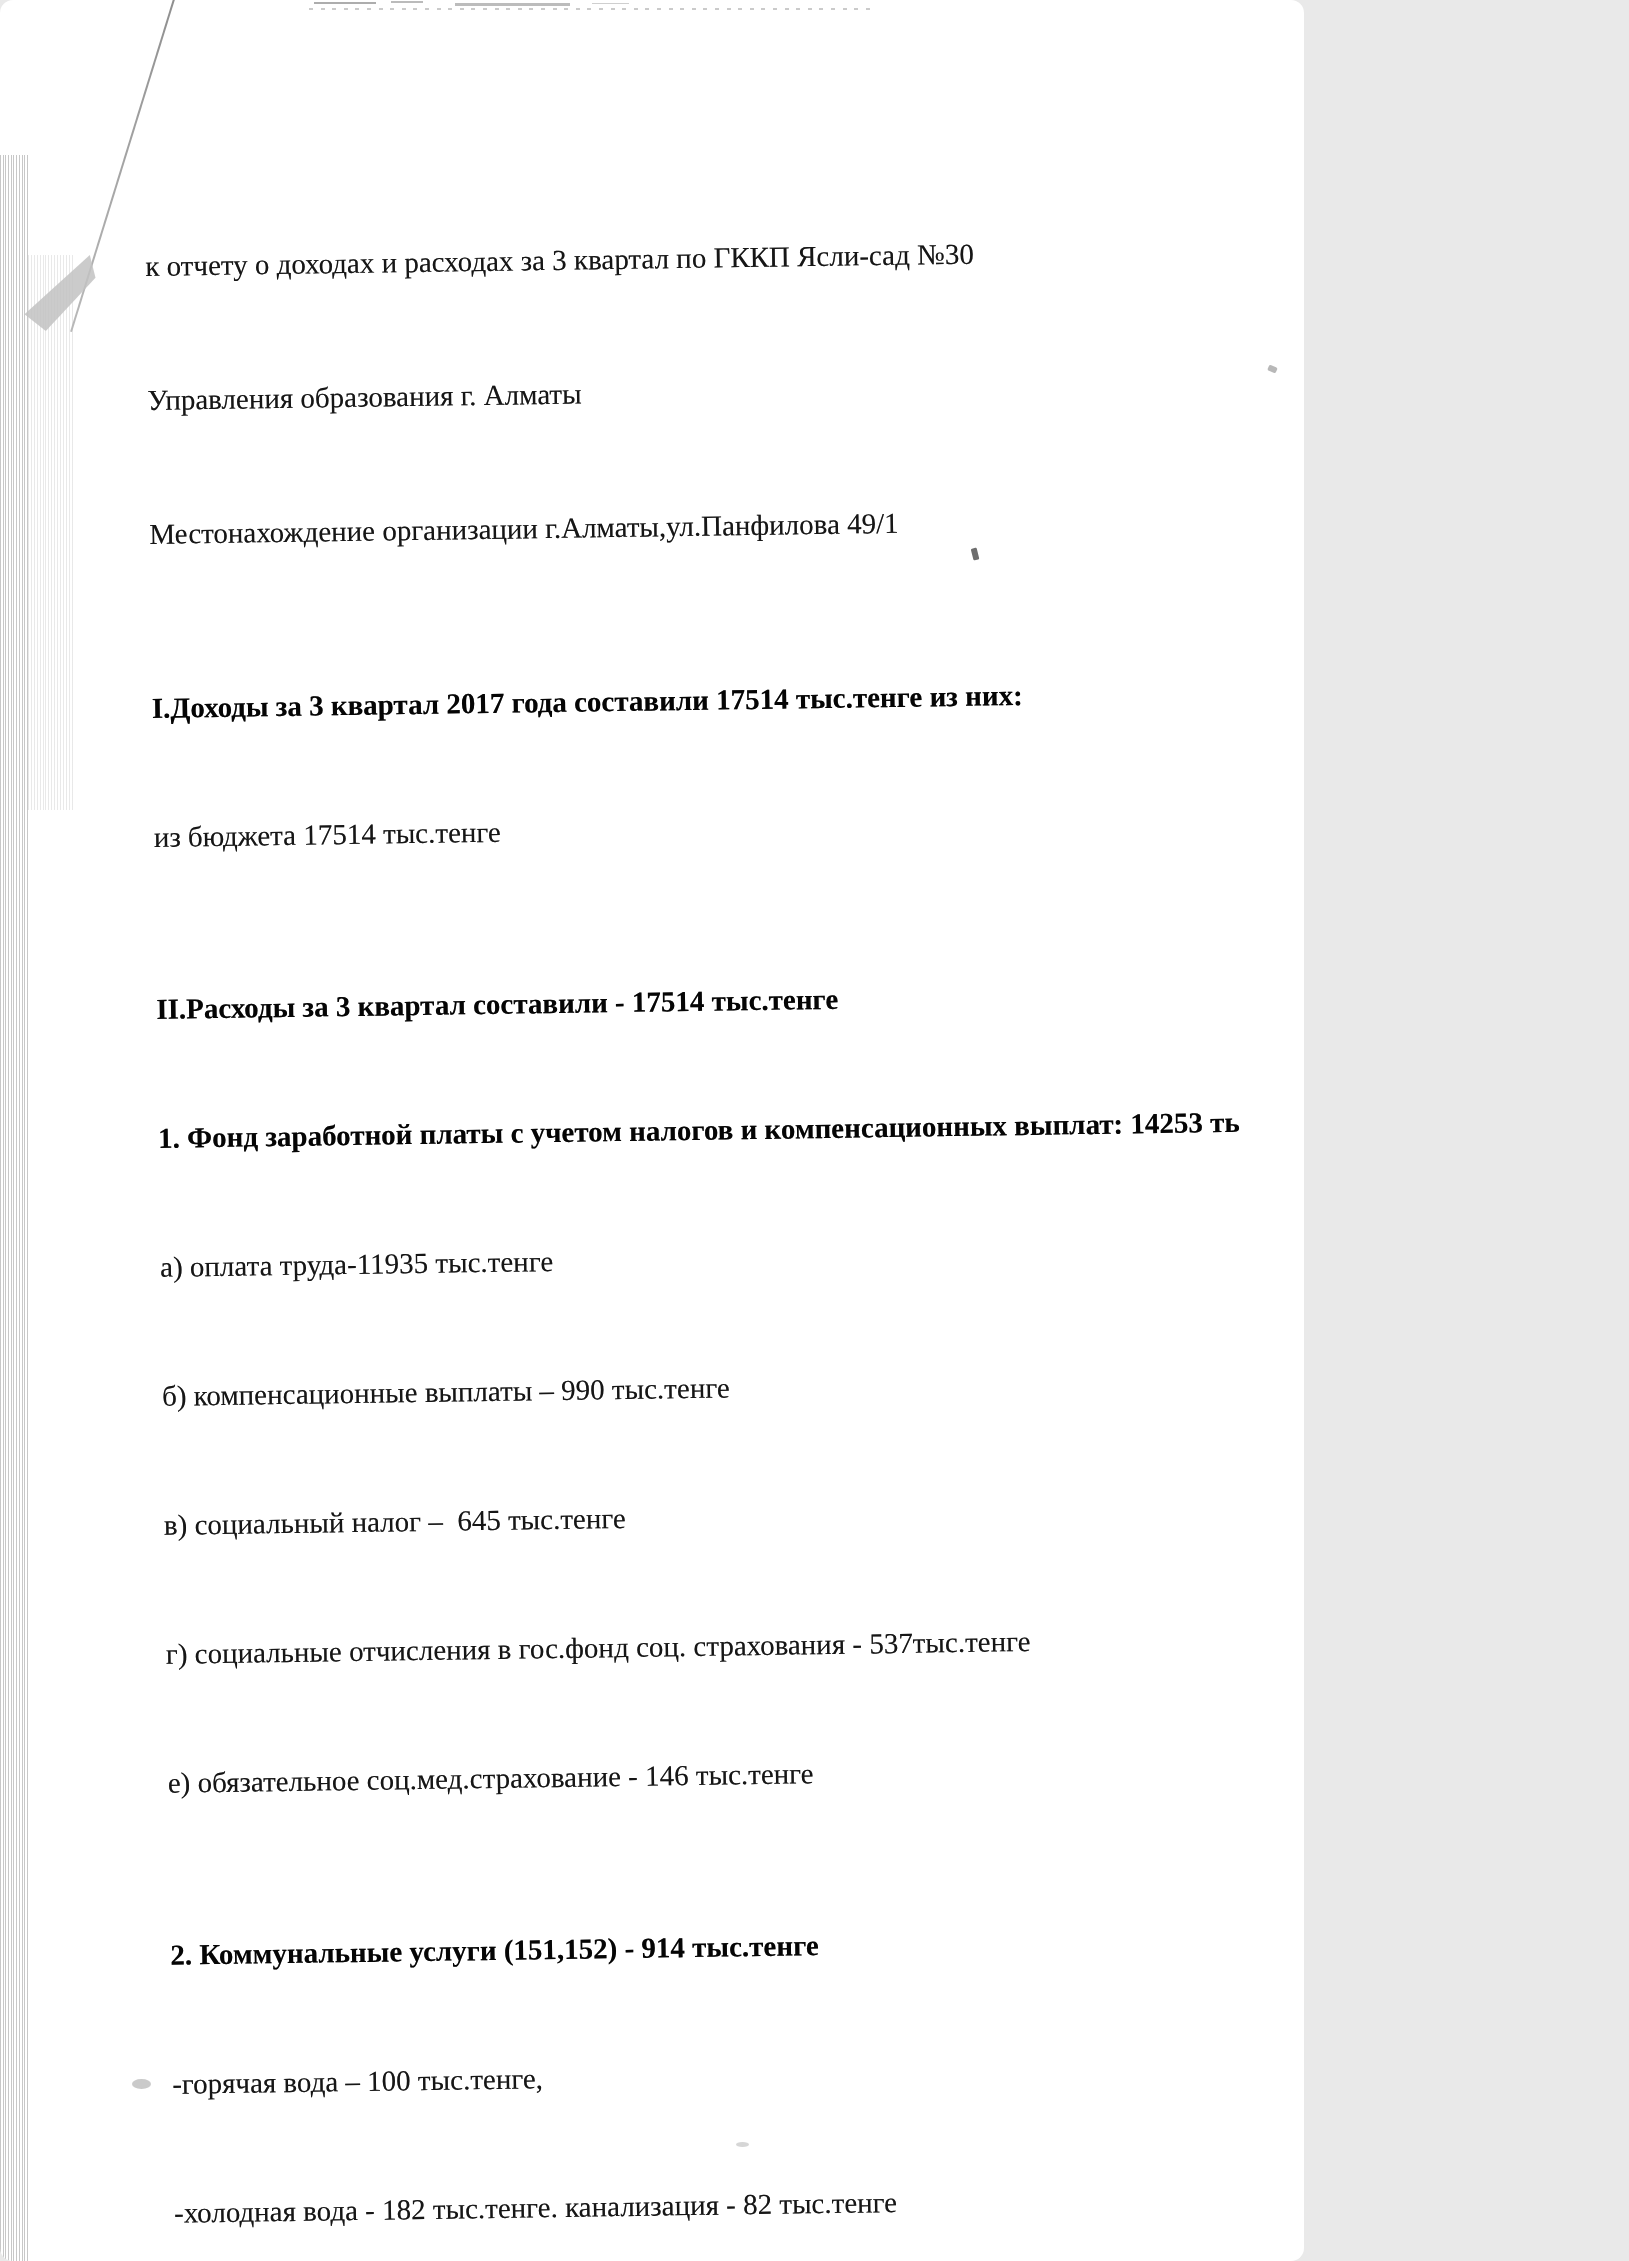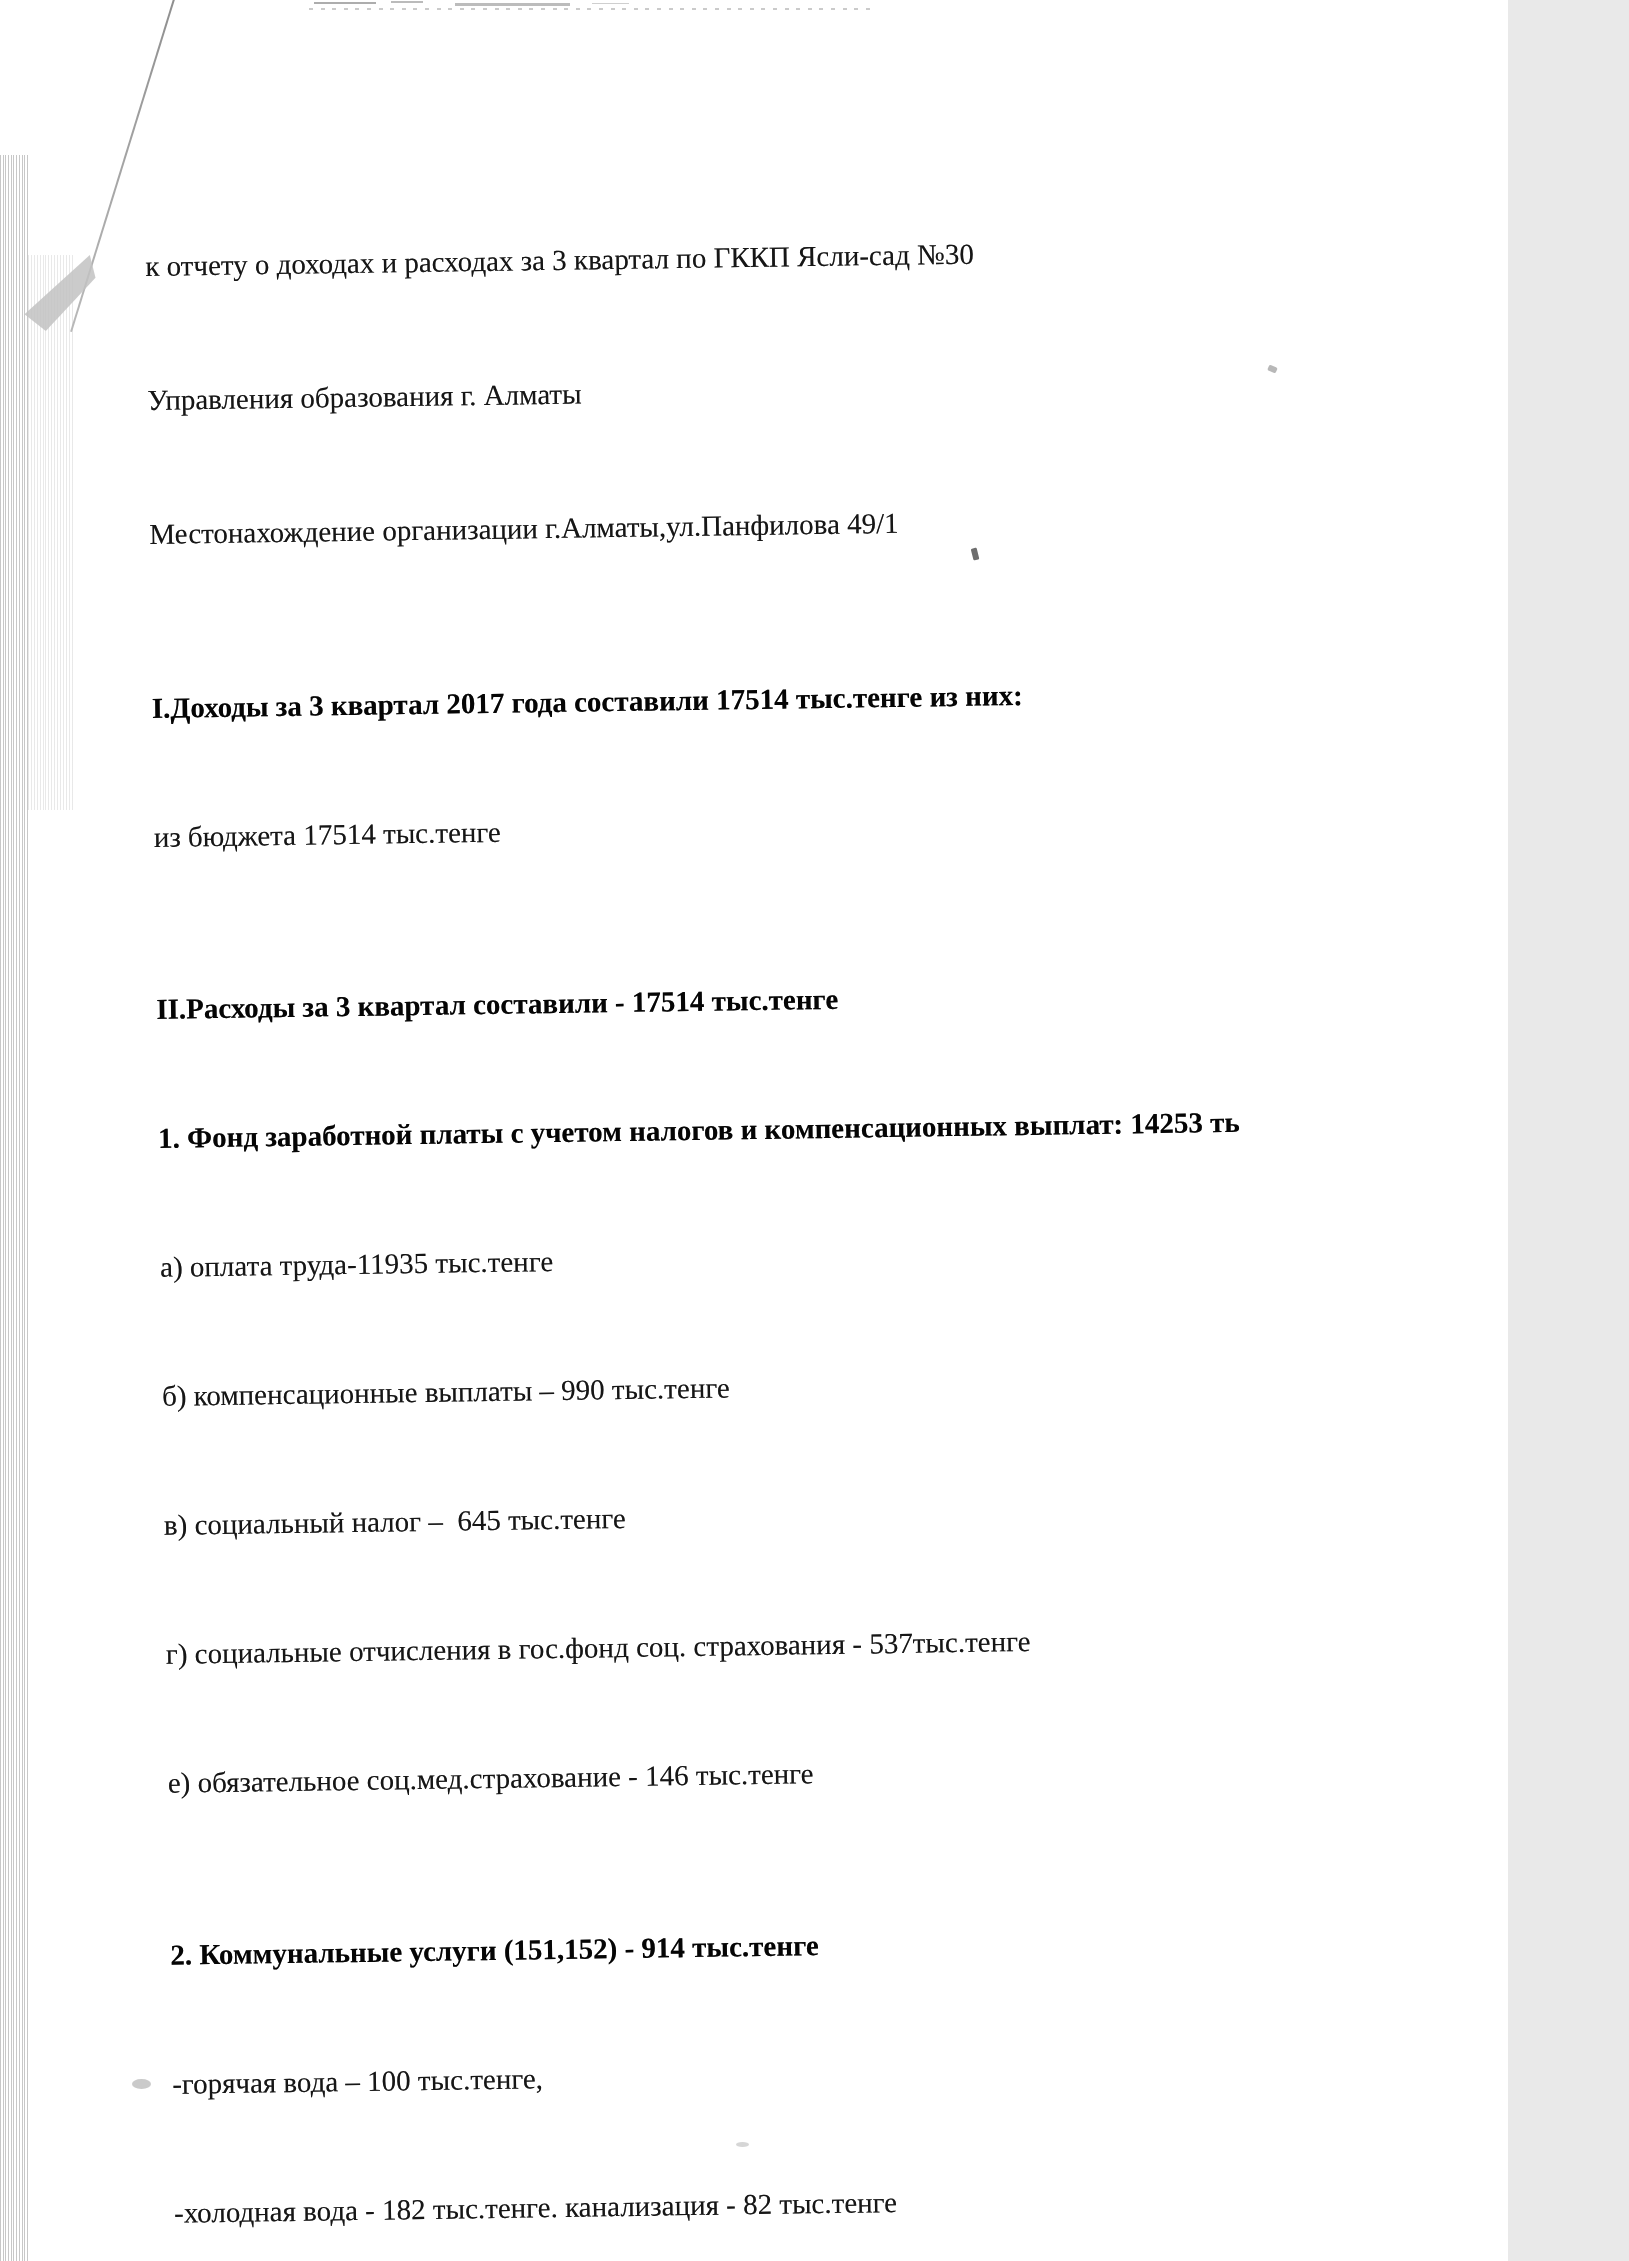--- a/index.html
+++ b/index.html
@@ -1,21 +1,22 @@
 <!DOCTYPE html>
 <html style="font-size:10.3px"><head>
 <meta charset="utf-8">
 <style>
   html,body{margin:0;padding:0;background:#e9e9e9;}
   .page{
     position:relative;
-    width:1508px;height:2261px;
+    width:1304px;height:2261px;
     background:#ffffff;
     overflow:hidden;
     font-family:"Liberation Serif","DejaVu Serif",serif;
+    border-radius:13px;
   }
   
   .content{
     position:absolute;left:143px;top:113px;width:1380px;
     transform:rotate(-0.85deg);transform-origin:0 0;
     font-size:29px;line-height:43px;color:#161616;
     text-shadow:0 0 0.5px rgba(20,20,20,.5);
     white-space:pre-wrap;
   }
   .content p{margin:0;}

